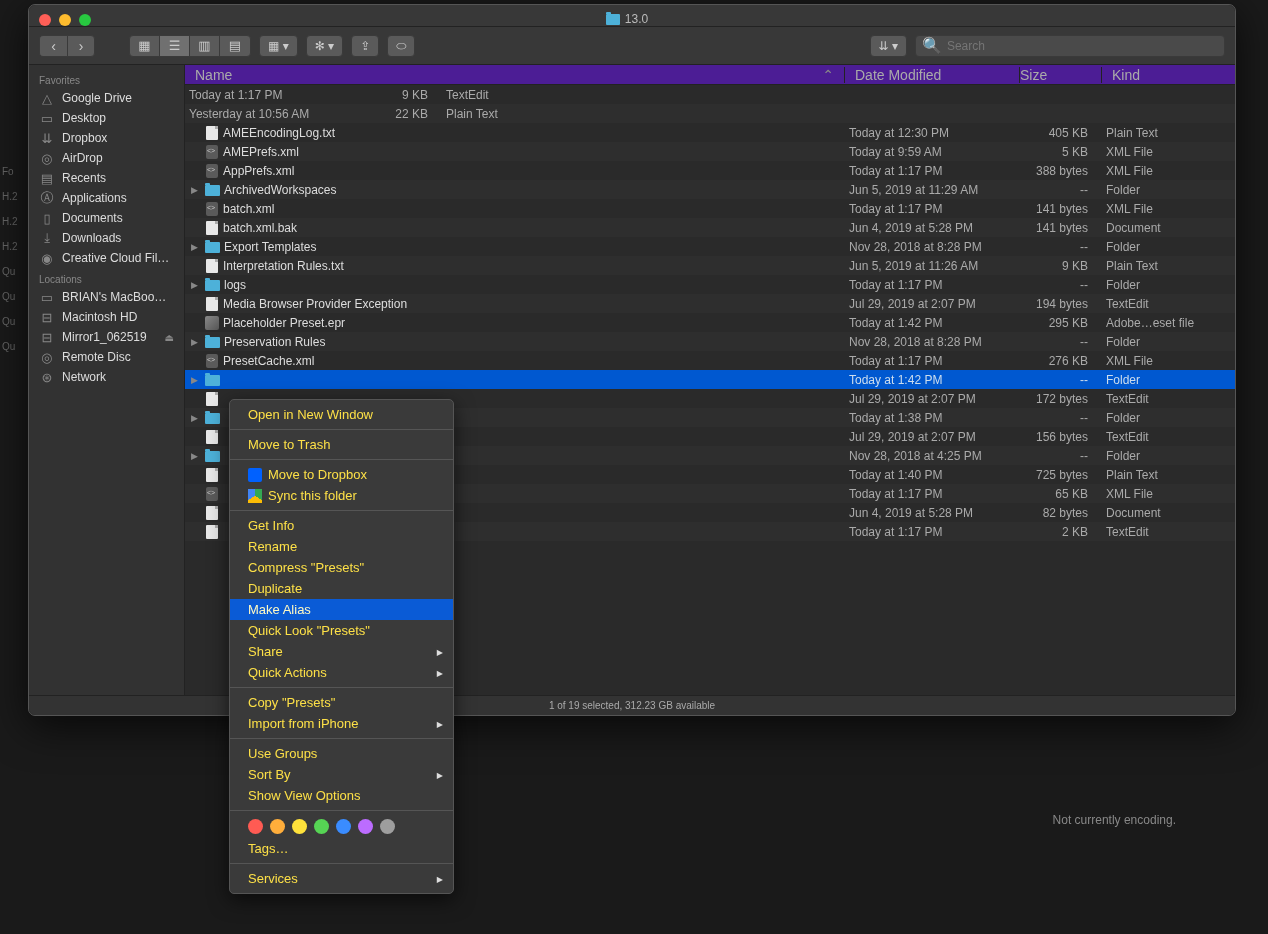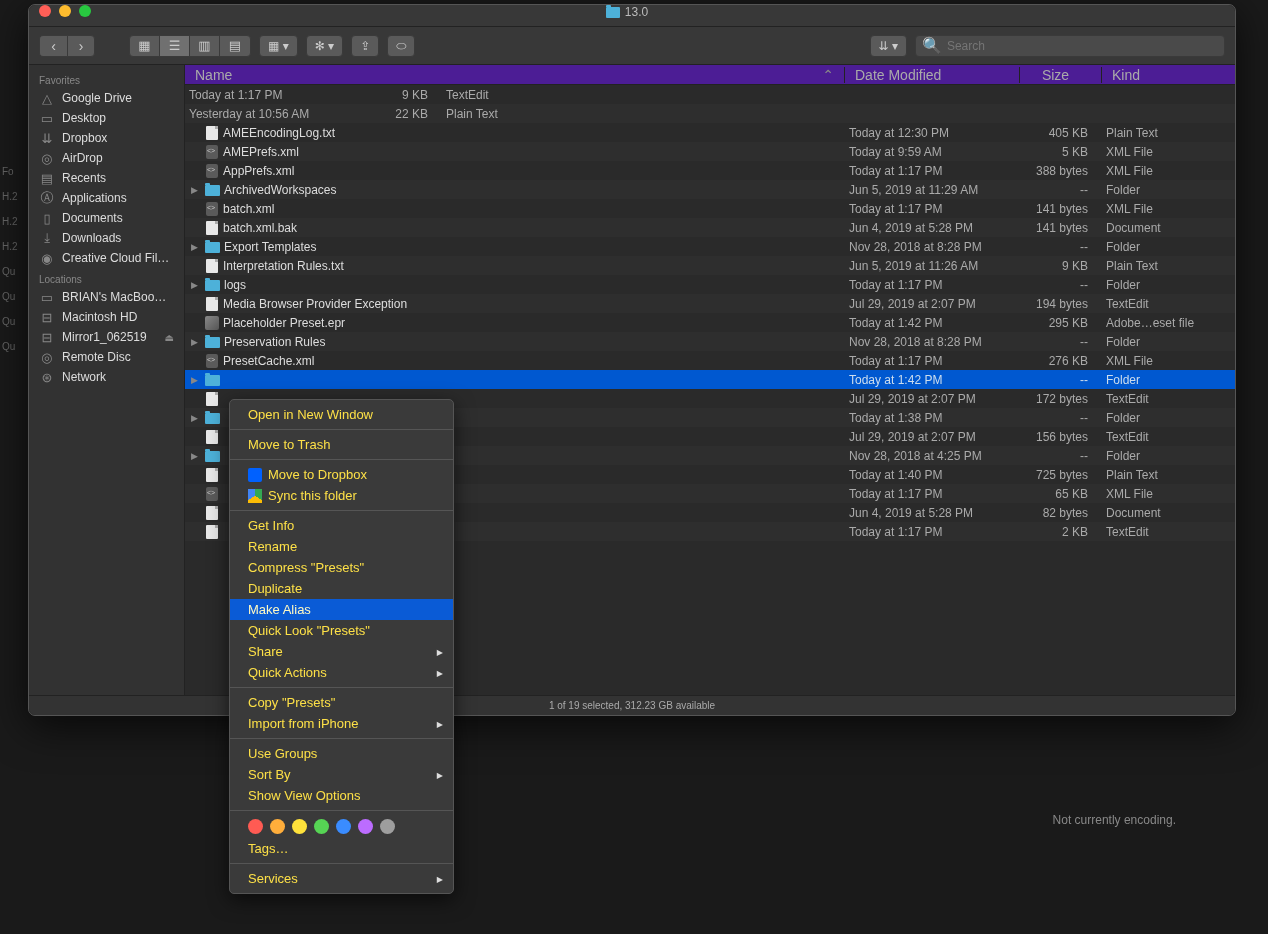--- a/index.html
+++ b/index.html
@@ -1,19 +1,19 @@
 <!DOCTYPE html>
 <html><head>
 <meta charset="utf-8">
 <style>
 * { margin: 0; padding: 0; box-sizing: border-box; font-family: -apple-system, 'Helvetica Neue', Arial, sans-serif; }
 body { width: 1268px; height: 934px; background: #1a1a1a; overflow: hidden; position: relative; color: #ddd; }
 
 .finder-window { position: absolute; left: 28px; top: 4px; width: 1208px; height: 712px; background: #2a2a2a; border-radius: 7px; box-shadow: 0 10px 40px rgba(0,0,0,0.7); border: 1px solid #555; display: flex; flex-direction: column; }
-.title-bar { height: 22px; display: flex; align-items: flex-start; padding: 0 10px; background: #383838; border-bottom: 1px solid #222; border-radius: 7px 7px 0 0;}
+.title-bar { height: 22px; display: flex; align-items: flex-end; padding: 0 10px; background: #383838; border-bottom: 1px solid #222; border-radius: 7px 7px 0 0;}
 .traffic-lights { display: flex; gap: 8px; }
 .traffic-light { width: 12px; height: 12px; border-radius: 50%; }
 .tl-red { background: #ff5f57; } .tl-yellow { background: #febc2e; } .tl-green { background: #28c840; }
 .title-text { flex: 1; text-align: center; font-size: 12px; color: #bbb; display: flex; align-items: center; justify-content: center; gap: 5px; margin-left:-62px; }
 .title-folder-icon { width: 14px; height: 11px; background: #4db1d9; border-radius: 1px; position: relative; }
 .title-folder-icon::before { content:''; position:absolute; top:-2px; left:0; width:5px; height:2px; background:#4db1d9; border-radius:1px 1px 0 0; }
 
 .toolbar { height: 38px; display: flex; align-items: center; padding: 0 10px; gap: 8px; background: #383838; border-bottom: 1px solid #222; }
 .nav-buttons { display: flex; gap: 0; }
 .nav-btn { width: 28px; height: 22px; background: #5a5a5a; border: 1px solid #3a3a3a; color: #ccc; display: flex; align-items:center; justify-content:center; font-size:14px; }
@@ -29,21 +29,21 @@
 .body { flex: 1; display: flex; overflow: hidden; }
 .sidebar { width: 156px; background: #323232; border-right: 1px solid #222; overflow-y: auto; padding: 4px 0; }
 .sb-heading { font-size: 10px; color: #888; padding: 6px 10px 2px; text-transform: none; }
 .sb-item { display: flex; align-items: center; gap: 7px; padding: 3px 10px; font-size: 12px; color: #ddd; cursor: default; white-space:nowrap; overflow:hidden; text-overflow:ellipsis;}
 .sb-icon { width: 16px; height: 14px; flex-shrink:0; display:flex; align-items:center; justify-content:center; color:#888; font-size:13px; }
 
 .content { flex: 1; display: flex; flex-direction: column; background: #2a2a2a; }
 .header-row { height: 20px; display: flex; align-items: center; background: #4c1d95; border-bottom: 1px solid #222; font-size: 14px; color: #aaa; }
 .col-name { width: 660px; padding-left: 10px; display:flex; align-items:center; justify-content:space-between; padding-right:10px; border-right:1px solid #222;}
 .col-date { width: 175px; padding-left: 10px; border-right:1px solid #222;}
-.col-size { width: 82px; padding-right: 10px; text-align: center; border-right:1px solid #222;}
+.col-size { width: 82px; padding-right: 10px; text-align: left; border-right:1px solid #222;}
 .col-kind { flex: 1; padding-left: 10px; }
 .file-list { flex: 1; overflow-y: auto; }
 .file-row { height: 19px; display: flex; align-items: center; font-size: 12px; color: #ddd; cursor:default; }
 .file-row:nth-child(even) { background: #2e2e2e; }
 .file-row.selected { background: #0058d0; }
 .file-row .c-name { width: 660px; display: flex; align-items: center; gap: 4px; padding-left: 6px; }
 .file-row .c-date { width: 175px; font-size: 12px; color: #aaa; padding-left:4px; }
 .file-row.selected .c-date { color: #cde; }
 .file-row .c-size { width: 82px; text-align: right; color: #aaa; padding-right: 14px; font-size:12px; }
 .file-row.selected .c-size { color: #cde; }

